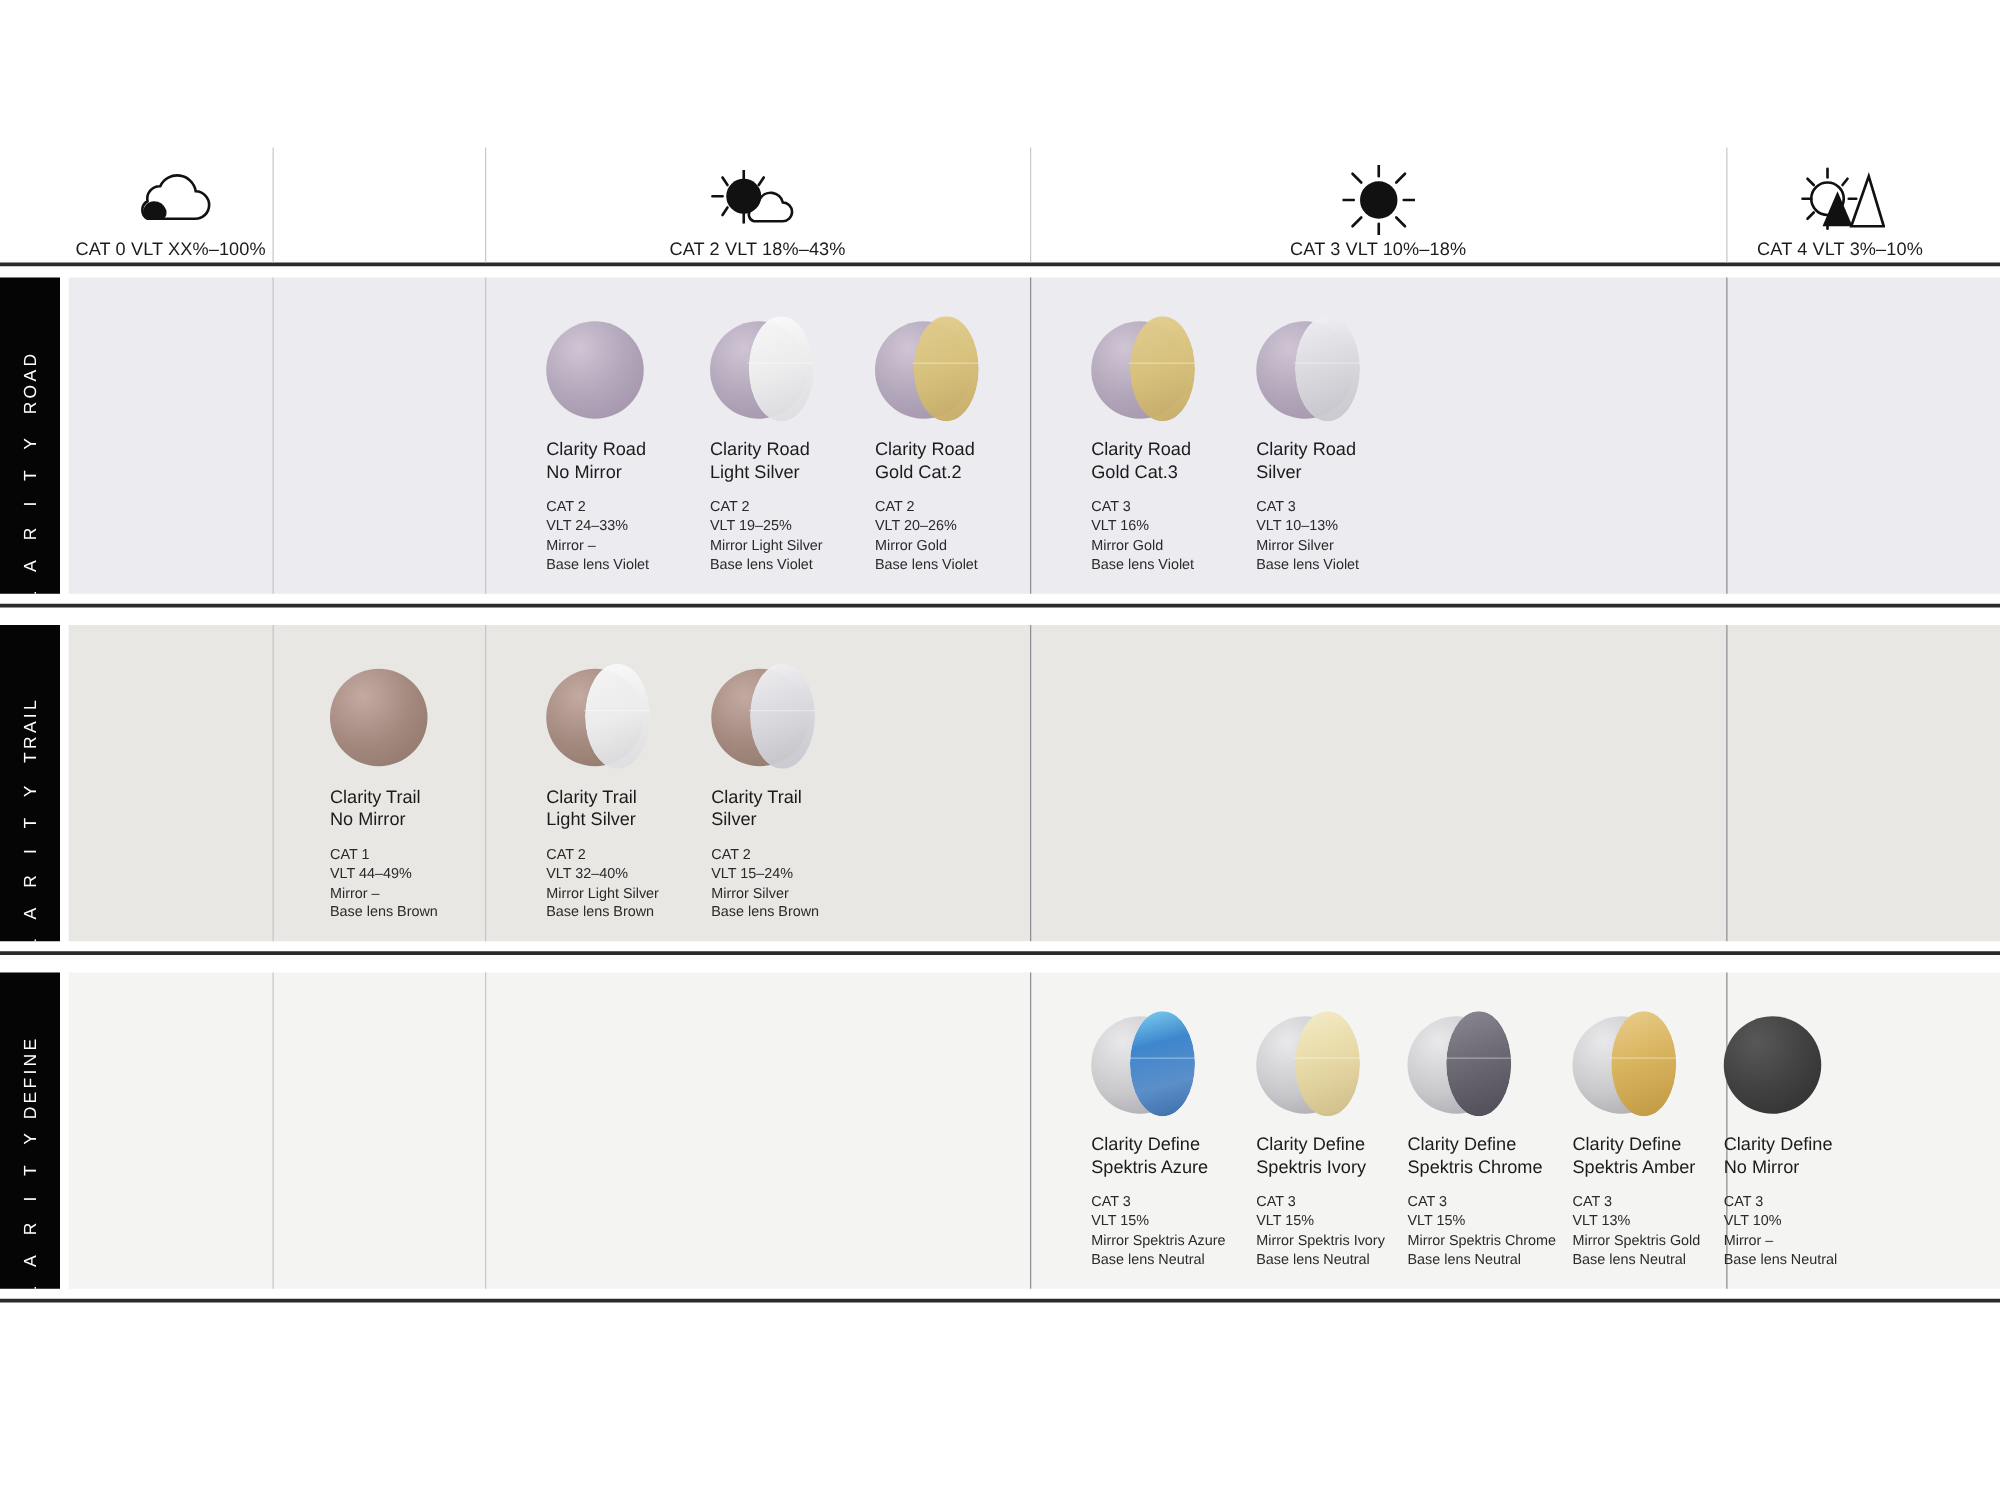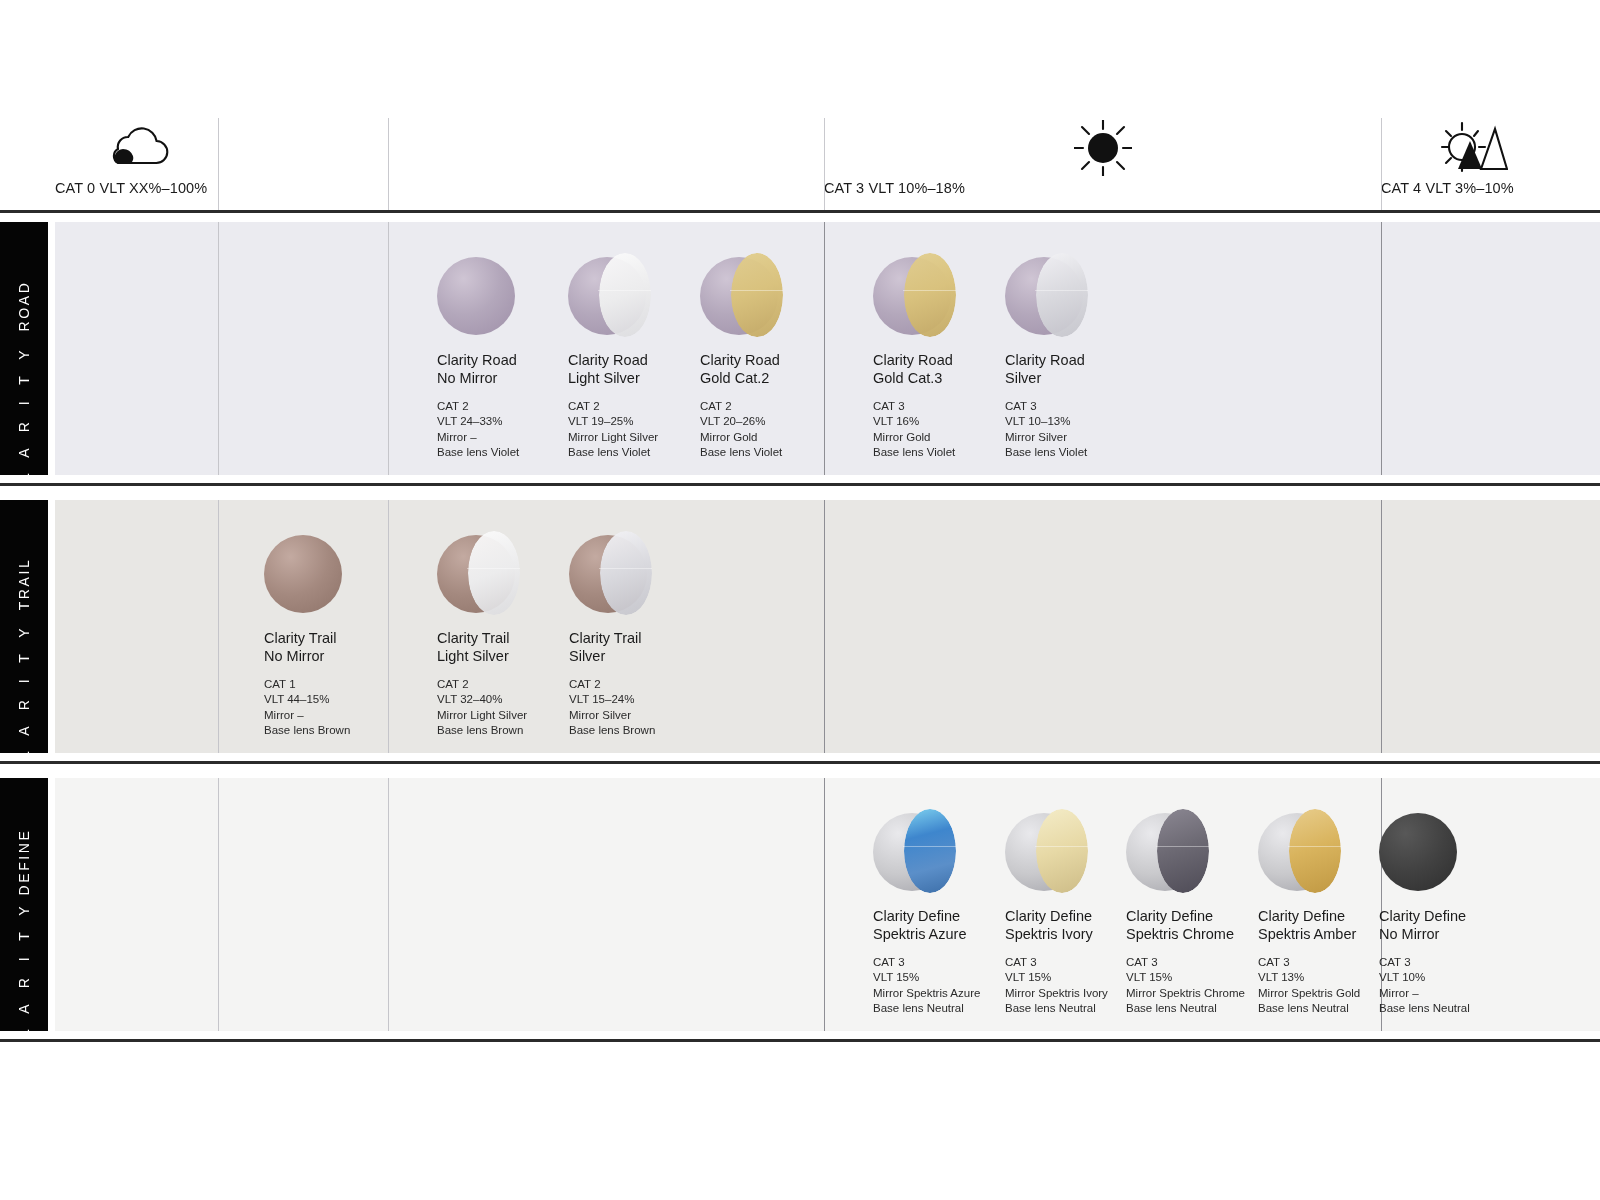--- a/index.html
+++ b/index.html
@@ -21,22 +21,23 @@
   }
 
   
   #header {
     position: absolute;
     left: 0; top: 118px;
     width: 1600px; height: 92px;
   }
   .cat-cell {
     position: absolute;
-    top: 4px;
+    top: 16px;
     height: 92px;
+    text-align: center;
   }
   .cat-icon {
     height: 52px;
     display: flex;
     align-items: center;
     justify-content: center;
   }
   .cat-label {
     margin-top: 6px;
     font-size: 14.5px;
@@ -167,20 +168,37 @@
 
   <div id="header">
       <div class="cat-cell" style="left: 55px; width: 163px;">
         <div class="cat-icon">
           <svg class="wi" width="78" height="46" viewBox="0 0 78 46">
       <path stroke="#111" fill="none" stroke-width="2.1" stroke-linecap="round" d="M20 38 H58 a11 11 0 0 0 0.6 -22 a15 15 0 0 0 -28.4 -4 a10 10 0 0 0 -10.2 12 a8 8 0 0 0 0 14 Z"></path>
       <path fill="#111" d="M18 38 a9 9 0 0 1 7 -14 a11 11 0 0 1 10 7 a7 7 0 0 1 -2 7 Z"></path>
     </svg>
         </div>
         <div class="cat-label">CAT 0 VLT XX%–100%</div>
+      </div>
+      <div class="cat-cell" style="left: 388px; width: 436px;">
+        <div class="cat-icon">
+          <svg class="wi" width="84" height="48" viewBox="0 0 84 48">
+      <g stroke="#111" fill="none" stroke-width="2.1" stroke-linecap="round">
+        <line x1="31" y1="0" x2="31" y2="8"></line>
+        <line x1="14" y1="6" x2="18" y2="12"></line>
+        <line x1="6" y1="21" x2="14" y2="21"></line>
+        <line x1="14" y1="36" x2="18" y2="30"></line>
+        <line x1="31" y1="42" x2="31" y2="35"></line>
+        <line x1="47" y1="6" x2="43" y2="12"></line>
+      </g>
+      <circle cx="31" cy="21" r="14" fill="#111"></circle>
+      <path stroke="#111" fill="none" stroke-width="2.1" stroke-linecap="round" d="M44 41 H62 a7.5 7.5 0 0 0 0.3 -15 a10 10 0 0 0 -18.6 -2.4 a6.6 6.6 0 0 0 -6.6 8 a5.4 5.4 0 0 0 1.9 9.4 Z"></path>
+    </svg>
+        </div>
+        <div class="cat-label">CAT 2 VLT 18%–43%</div>
       </div>
       <div class="cat-cell" style="left: 824px; width: 557px;">
         <div class="cat-icon">
           <svg class="wi" width="58" height="56" viewBox="0 0 58 56">
       <g stroke="#111" fill="none" stroke-width="2.1" stroke-linecap="round">
         <line x1="29" y1="0" x2="29" y2="9"></line>
         <line x1="29" y1="47" x2="29" y2="56"></line>
         <line x1="0" y1="28" x2="9" y2="28"></line>
         <line x1="49" y1="28" x2="58" y2="28"></line>
         <line x1="8" y1="7" x2="15" y2="14"></line>
@@ -311,21 +329,21 @@
         <div class="vdiv strong" style="left: 824px;"></div>
         <div class="vdiv strong" style="left: 1381px;"></div>
         <div class="card" style="left: 264px; top: 35px;">
           <div class="lens">
          <div class="base" style="background: radial-gradient(circle at 34% 28%, #c3aaa1 0%, #a4897f 50%, #8d7268 100%);"></div>
 
        </div>
        <div class="card-title">Clarity Trail
 No Mirror</div>
        <div class="card-specs">CAT 1
-VLT 44–15%
+VLT 44–49%
 Mirror –
 Base lens Brown</div>
         </div>
         <div class="card" style="left: 437px; top: 35px;">
           <div class="lens">
          <div class="base" style="background: radial-gradient(circle at 34% 28%, #c3aaa1 0%, #a4897f 50%, #8d7268 100%);"></div>
          <div class="mirror">
          <div class="inner" style="background: linear-gradient(160deg, rgba(252,252,252,0.92) 0%, #ececed 50%, rgba(219,219,222,0.90) 100%);"></div>
        </div>
        <div class="seam"></div>

